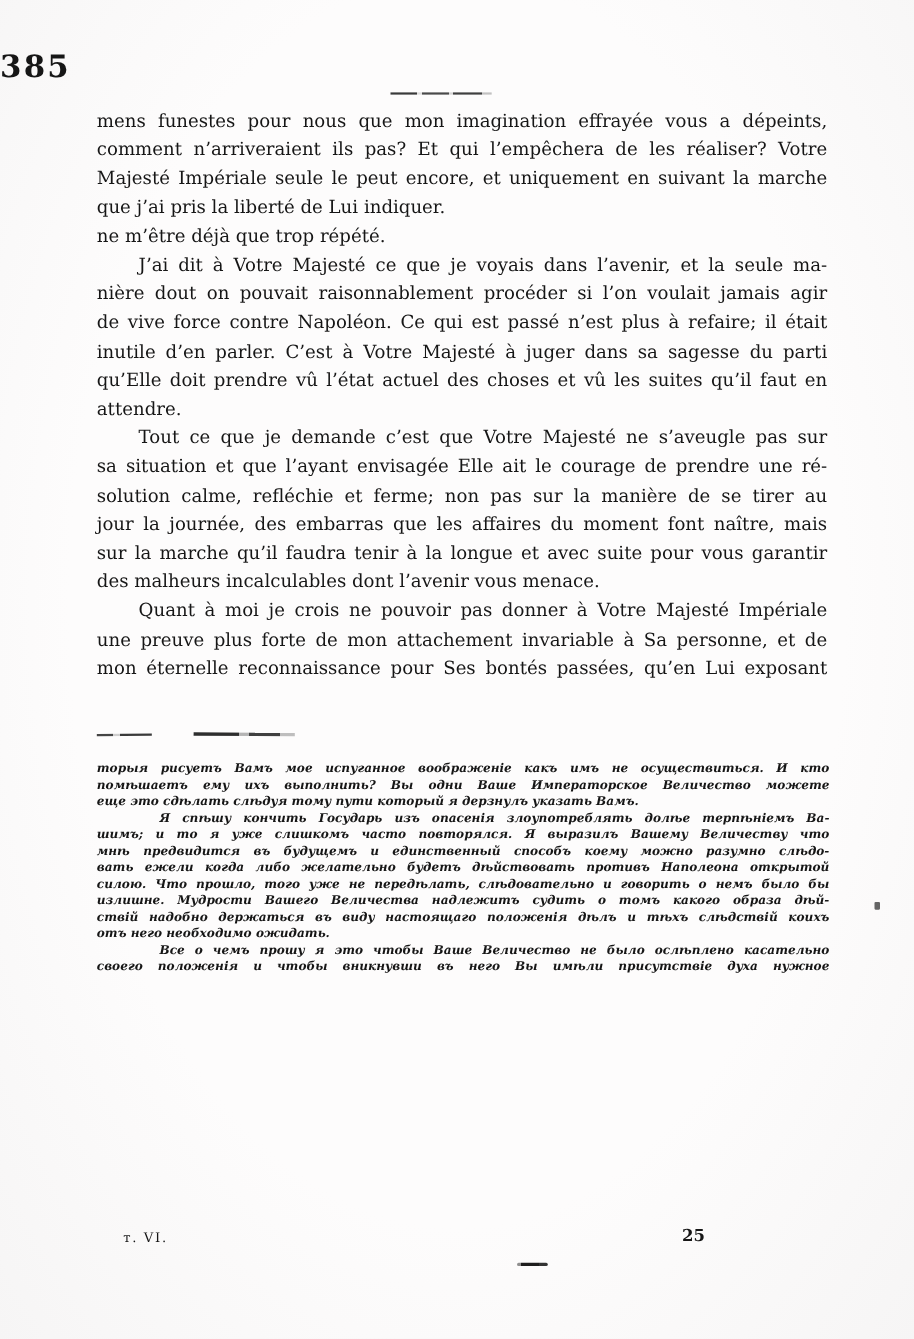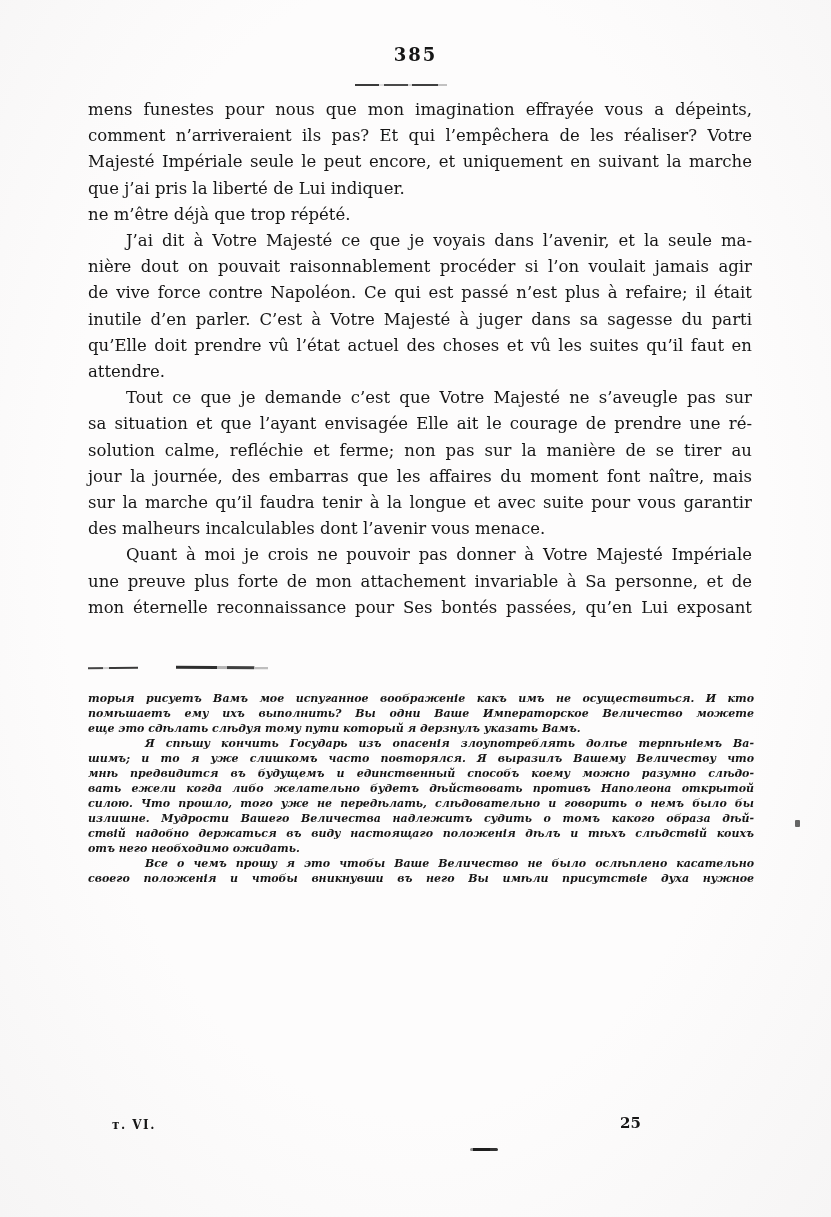--- a/index.html
+++ b/index.html
@@ -10,22 +10,22 @@
     margin:0 auto;
     background:#fbfafa;
     background-image: radial-gradient(ellipse at 50% 45%, #fdfcfc 60%, #f6f5f5 100%);
     font-family:"DejaVu Serif", serif;
     color:#161616;
     overflow:hidden;
   }
   
   .page-number {
     position:absolute; top:44px; left:0; right:0;
-    text-align:center;
-    font-size:18px; font-weight:bold; letter-spacing:2px;
+    text-align:left;
+    font-size:28px; font-weight:bold; letter-spacing:2px;
   }
   .page-number-rule {
     position:absolute; top:84px; left:355px; width:92px; height:2px;
     background:linear-gradient(90deg,
       #3a3a3a 0 26%, rgba(58,58,58,0.15) 26% 31%,
       #4a4a4a 31% 58%, rgba(58,58,58,0.2) 58% 62%,
       #3f3f3f 62% 90%, rgba(58,58,58,0.3) 90% 100%);
   }
   
   .fr-block {
@@ -54,21 +54,21 @@
     transform:rotate(-0.5deg);
   }
   .divider-seg2 {
     position:absolute; left:176px; top:666px; width:92px; height:2.5px;
     background:linear-gradient(90deg,#2e2e2e 0 45%, rgba(46,46,46,0.35) 45% 55%, #404040 55% 85%, rgba(46,46,46,0.3) 85% 100%);
     transform:rotate(0.3deg);
   }
   
   .footer-volume {
     position:absolute; left:112px; top:1118px;
-    font-size:12px; font-weight:bold; letter-spacing:1.5px;
+    font-size:12px; font-weight:normal; letter-spacing:1.5px;
   }
   .footer-signature {
     position:absolute; left:620px; top:1114px;
     font-size:15px; font-weight:bold;
   }
   .end-dash {
     position:absolute; left:470px; top:1148px; width:28px; height:3px;
     background:linear-gradient(90deg, rgba(34,34,34,0.5) 0 12%, #1e1e1e 12% 70%, #333 70% 100%);
     border-radius:2px;
   }

